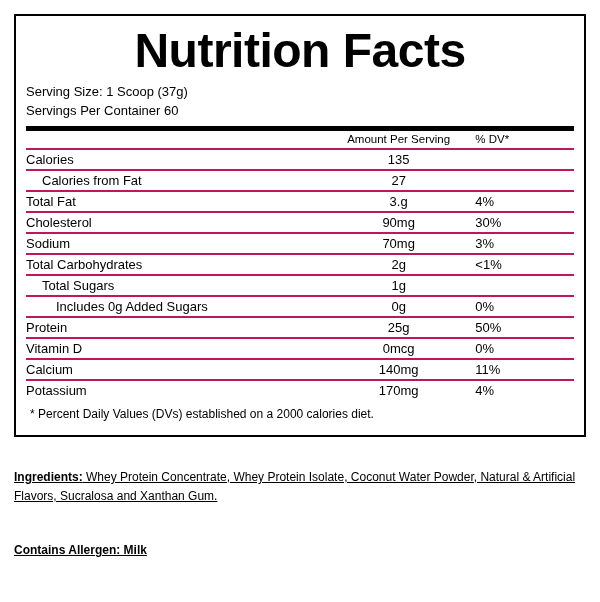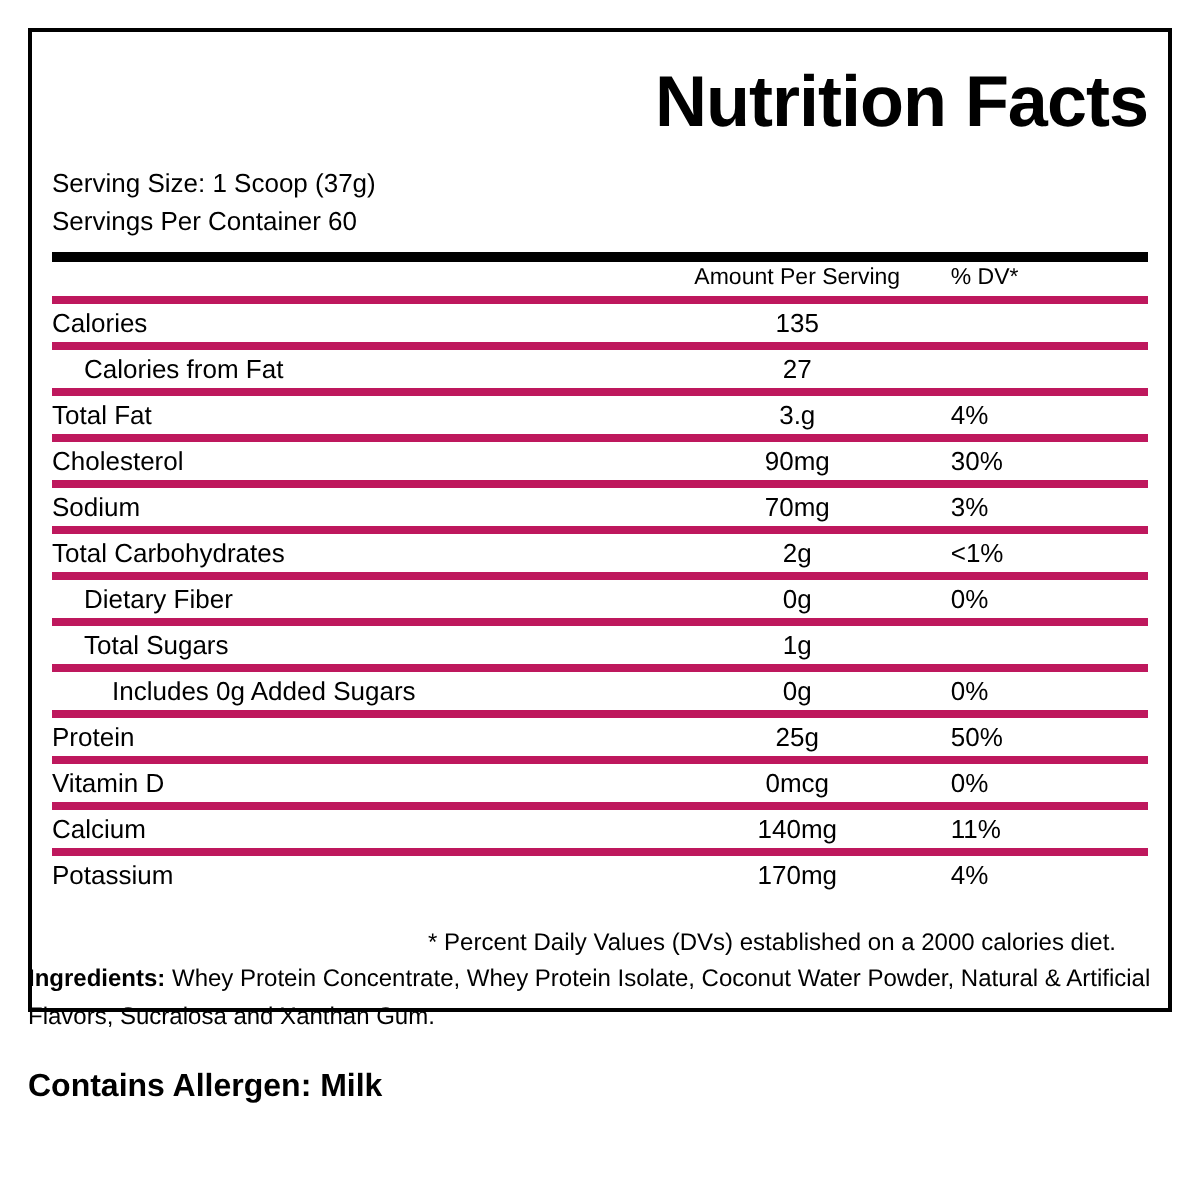--- a/index.html
+++ b/index.html
@@ -23,25 +23,25 @@
   .panel {
     position: absolute;
     left: 14px;
     top: 14px;
     width: 572px;
     border: 2px solid #000;
     box-sizing: border-box;
     padding: 6px 10px 8px 10px;
   }
   .title {
-    font-size: 36px;
+    font-size: 48px;
     line-height: 58px;
     font-weight: bold;
     letter-spacing: -0.5px;
-    text-align: right;
+    text-align: center;
     margin: 0 0 2px 0;
     white-space: nowrap;
   }
   .serving-line {
     font-size: 13px;
     line-height: 19px;
     margin: 0;
   }
   .rule-thick {
     border-top: 5px solid #000;
@@ -59,48 +59,49 @@
   table.facts thead th {
     font-weight: normal;
     font-size: 11.5px;
     padding-bottom: 3px;
     border-bottom: none;
   }
   .col-name { text-align: left; width: 54%; }
   .col-amt  { text-align: center; width: 28%; }
   .col-dv   { text-align: left; width: 18%; }
   table.facts tbody tr td {
-    border-top: 4px solid #be185d;
+    border-top: 2px solid #be185d;
   }
   .indent1 { padding-left: 16px !important; }
   .indent2 { padding-left: 30px !important; }
   .footnotes {
     font-size: 12px;
     line-height: 17px;
     margin-top: 6px;
   }
-  .footnote { margin: 16px; text-align: right; }
+  .footnote { margin: 4px; }
   .below {
     position: absolute;
     left: 14px;
-    top: 480px;
+    top: 468px;
     width: 572px;
     font-size: 12px;
     line-height: 19px;
+    text-decoration: underline;
   }
   .ingredients {
     margin: 0 0 0 0;
   }
   .ingredients .lbl {
     font-weight: bold;
   }
   .allergen {
-    margin-top: 16px;
+    margin-top: 35px;
     font-weight: bold;
-    font-size: 16px;
+    font-size: 12px;
   }
 </style>
 </head>
 <body>
 
 <div class="page">
 
   <div class="panel">
 
     <div class="title">Nutrition Facts</div>
@@ -143,25 +144,20 @@
             <td class="col-name">Sodium</td>
             <td class="col-amt">70mg</td>
             <td class="col-dv">3%</td>
           </tr>
           <tr>
             <td class="col-name">Total Carbohydrates</td>
             <td class="col-amt">2g</td>
             <td class="col-dv">&lt;1%</td>
           </tr>
           <tr>
-            <td class="col-name indent1">Dietary Fiber</td>
-            <td class="col-amt">0g</td>
-            <td class="col-dv">0%</td>
-          </tr>
-          <tr>
             <td class="col-name indent1">Total Sugars</td>
             <td class="col-amt">1g</td>
             <td class="col-dv"></td>
           </tr>
           <tr>
             <td class="col-name indent2">Includes 0g Added Sugars</td>
             <td class="col-amt">0g</td>
             <td class="col-dv">0%</td>
           </tr>
           <tr>

